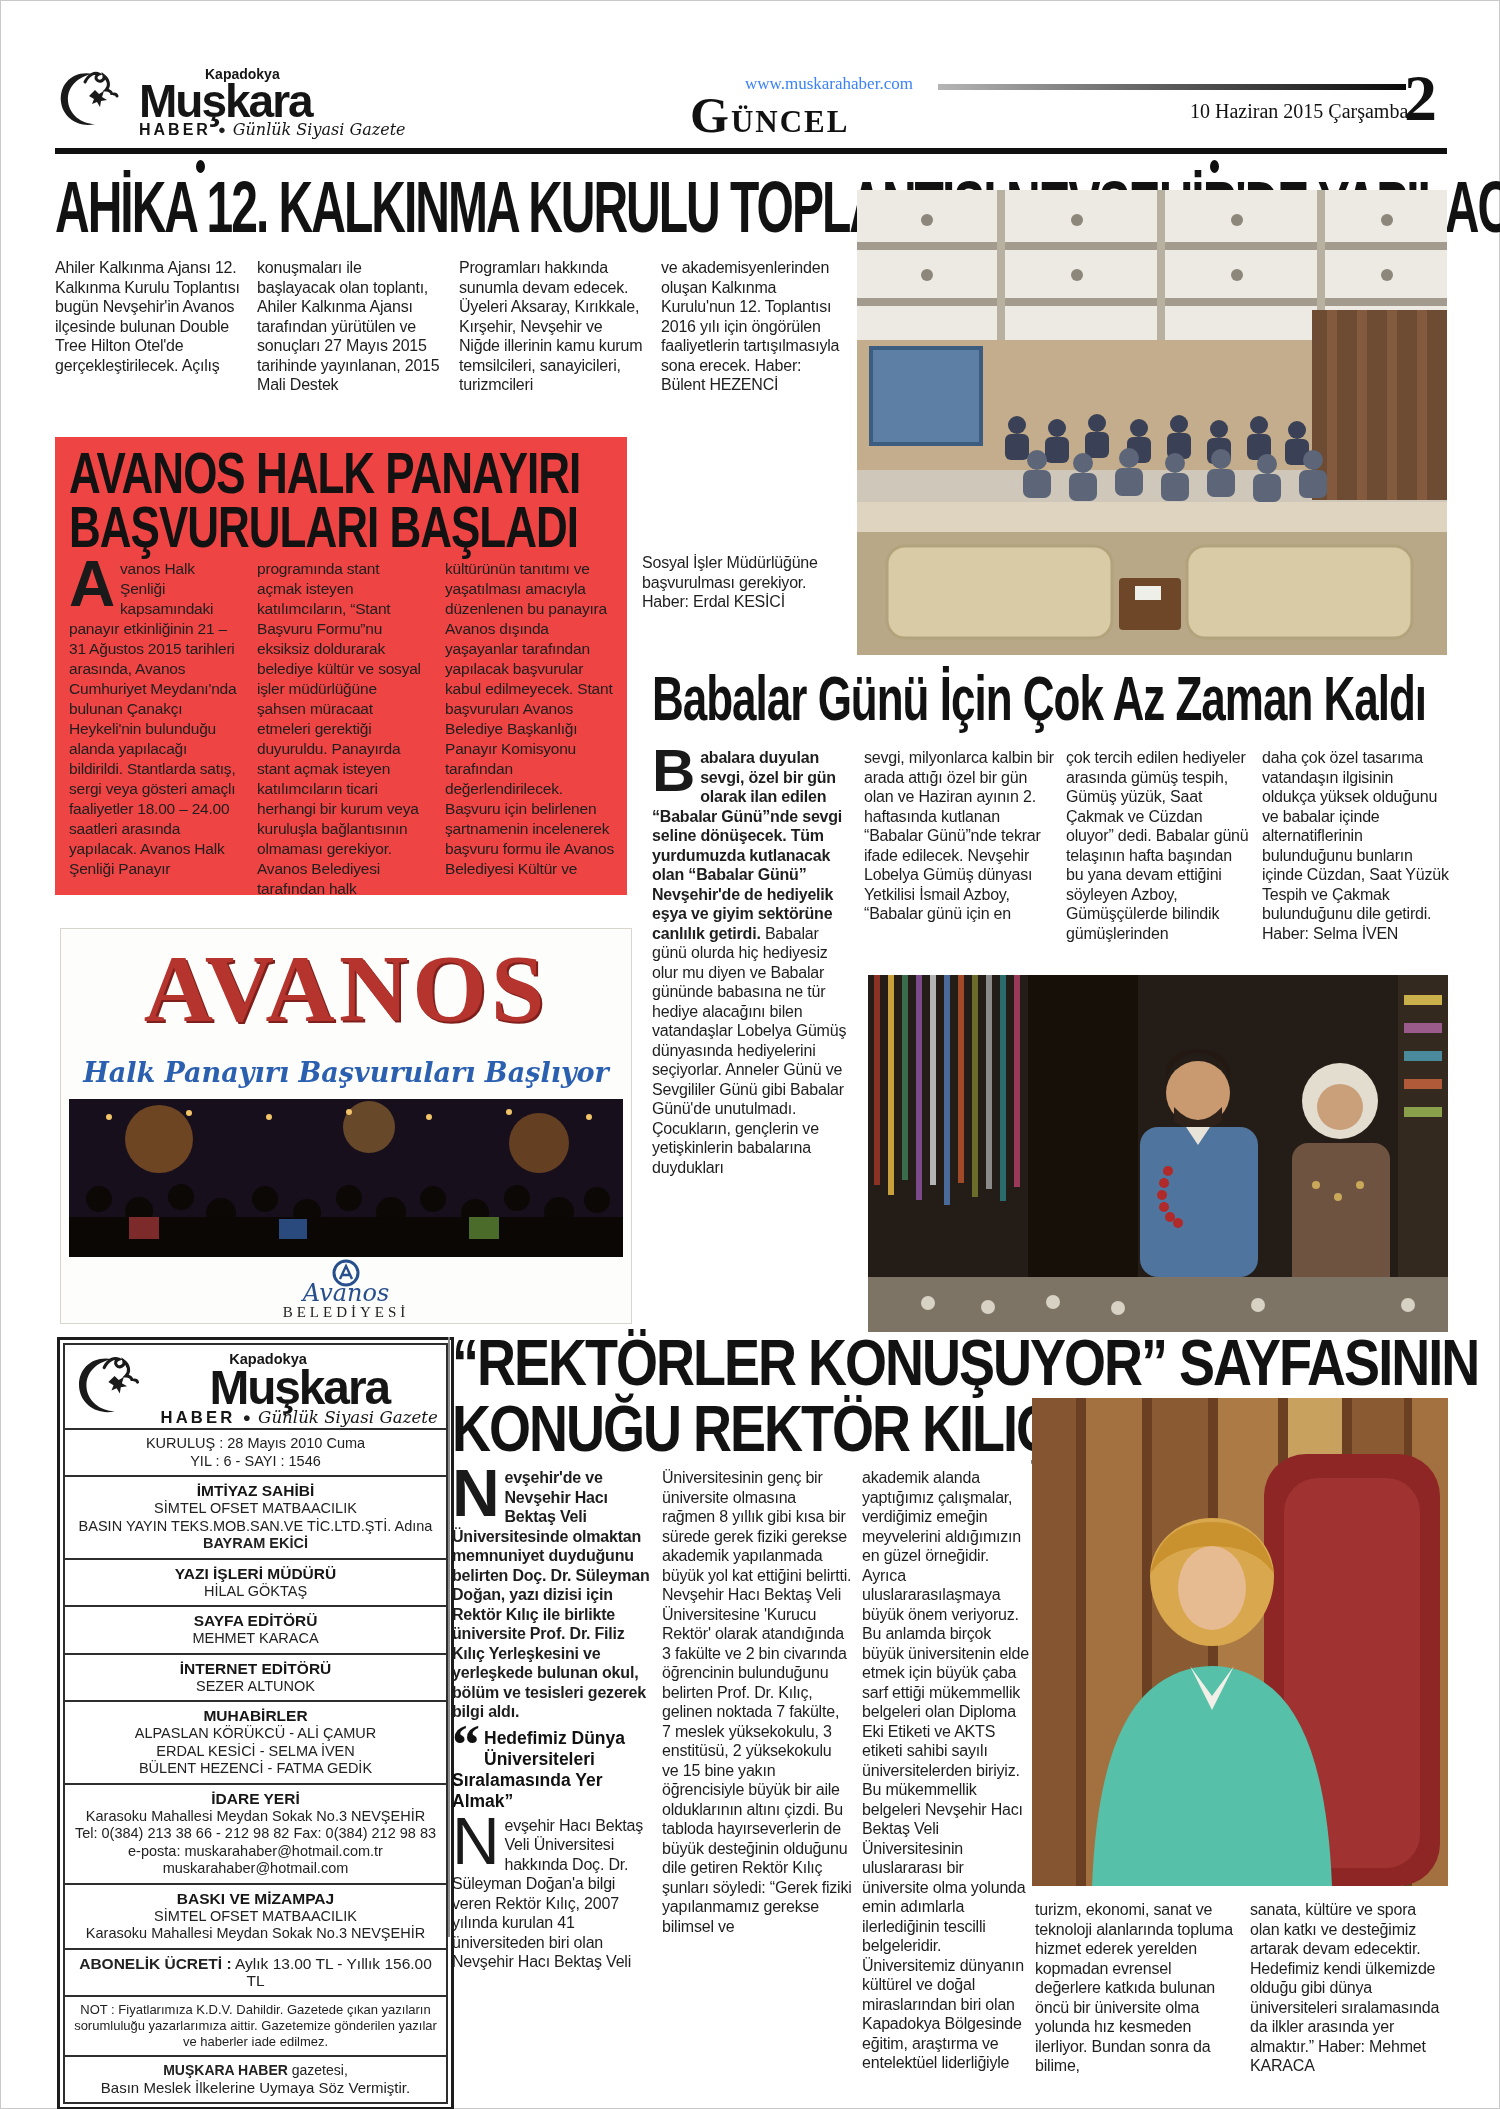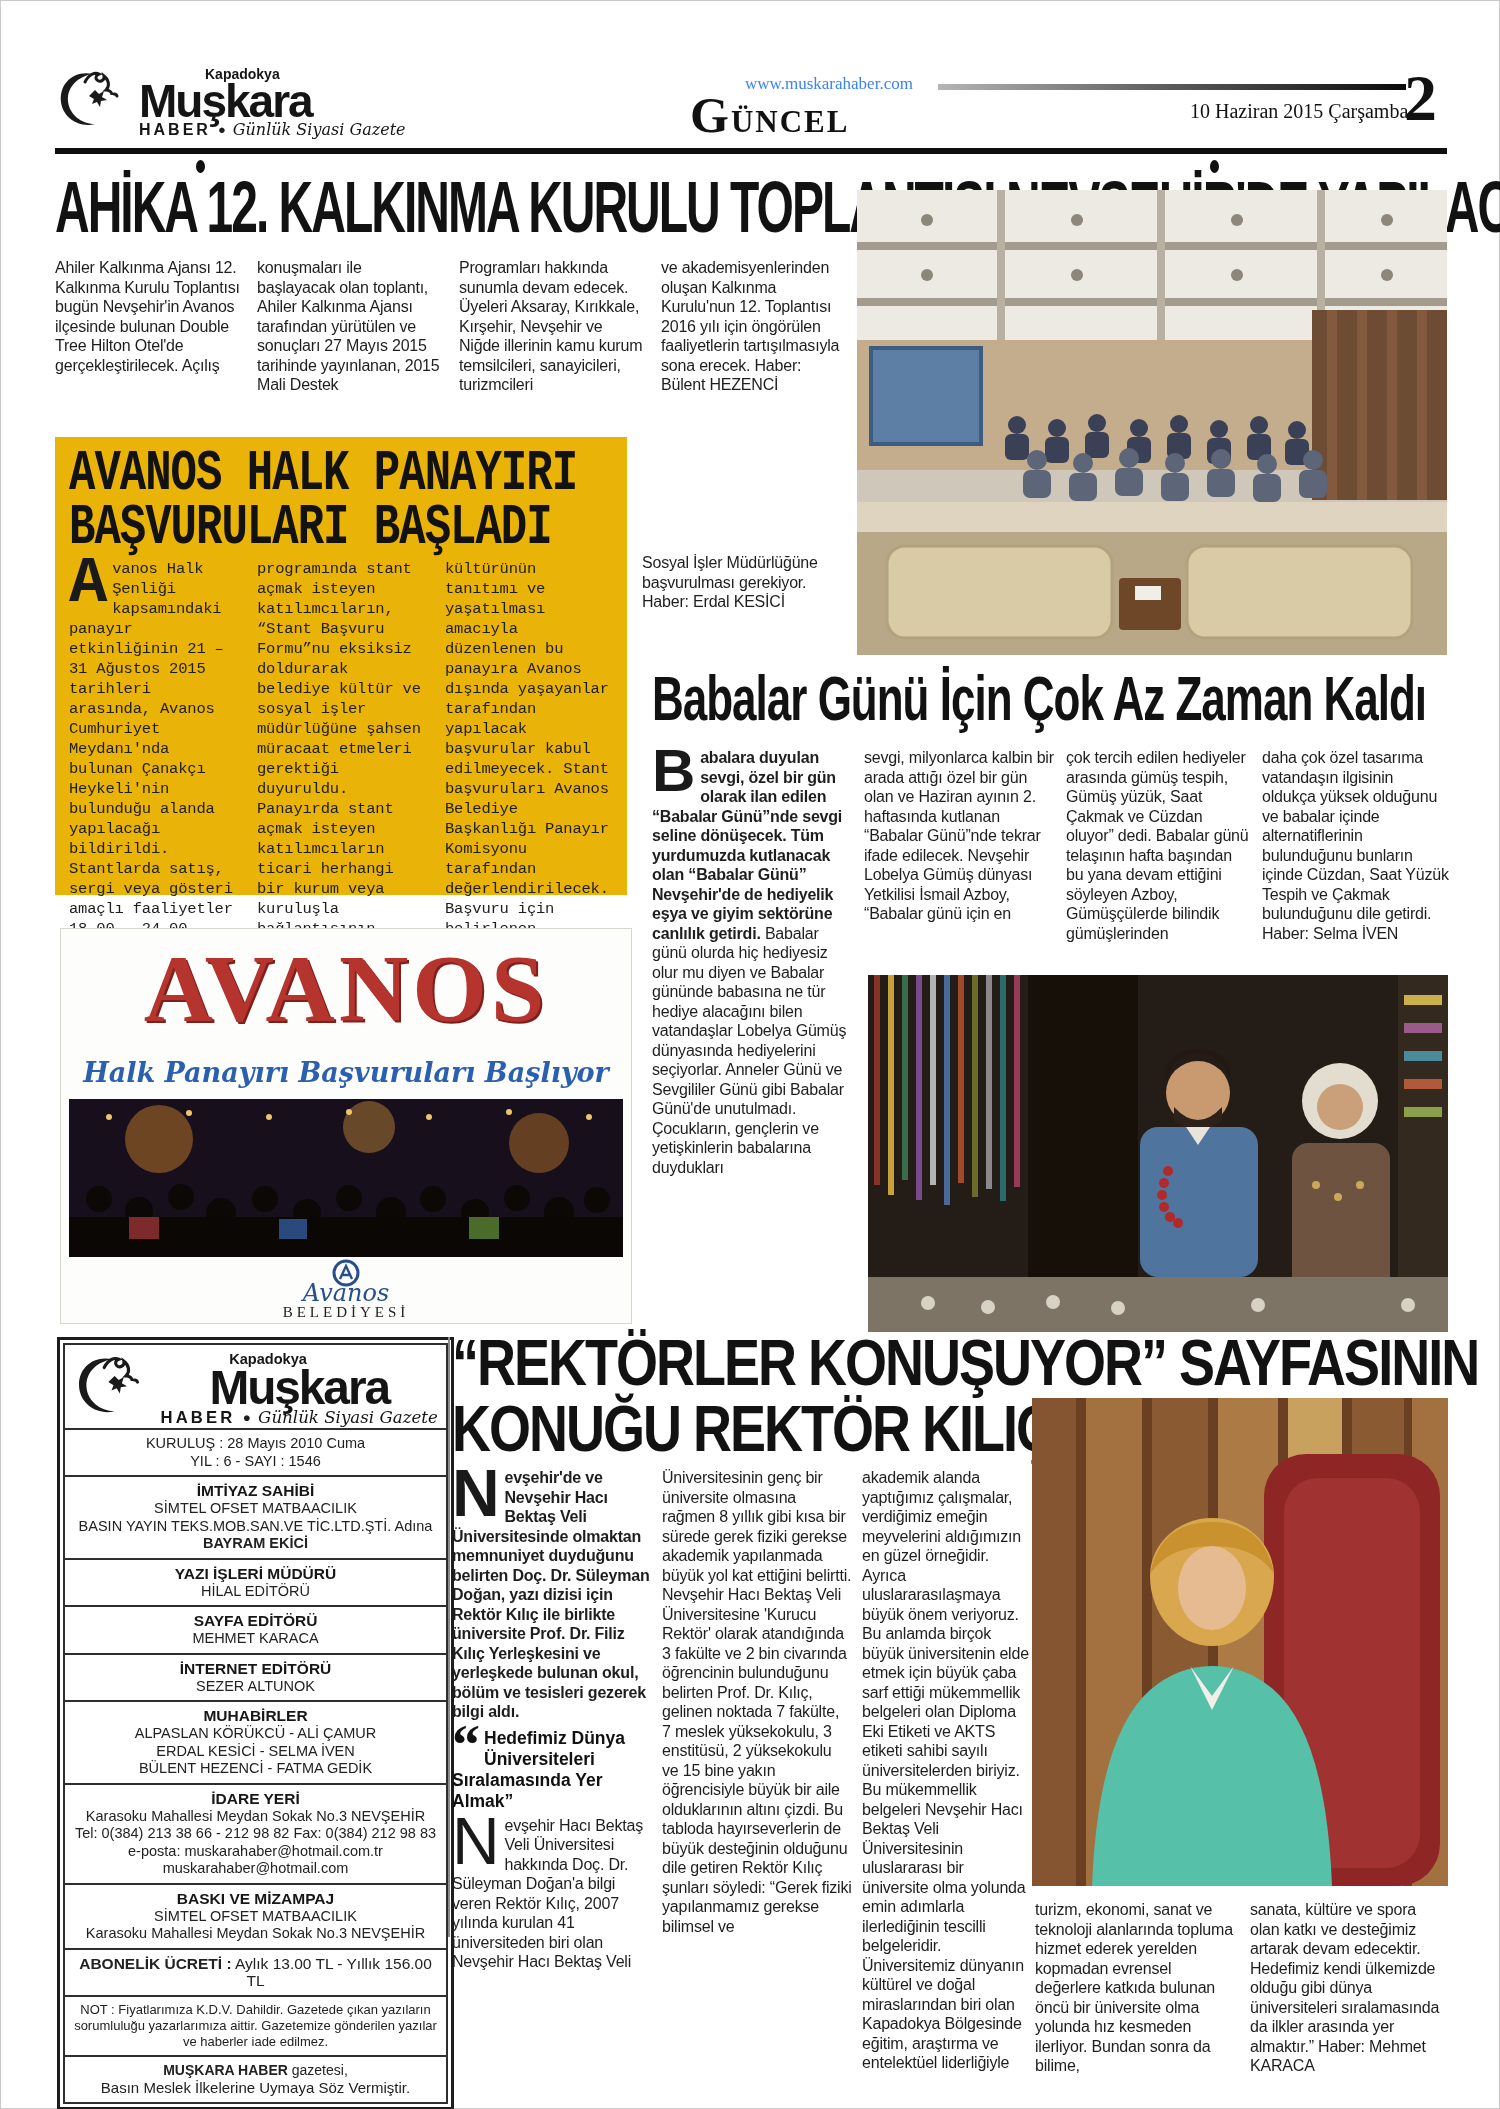--- a/index.html
+++ b/index.html
@@ -34,21 +34,21 @@
   .col{margin:0;font-size:16px;line-height:19.5px;letter-spacing:-0.2px;color:#1e1e1e;text-align:left;}
   .dropcap{float:left;font-weight:bold;color:#1a1a1a;padding-right:5px;}
   .dc-a{font-size:64px;line-height:50px;}
   .dc-b{font-size:60px;line-height:46px;}
   .dc-n{font-size:66px;line-height:50px;}
   .bold{font-weight:bold;}
   .quote-head{font-size:17.5px;line-height:21px;font-weight:bold;color:#111;}
   .bigquote{float:left;font-family:"Liberation Serif",serif;font-size:56px;line-height:34px;font-weight:bold;padding-right:4px;}
 
   
-  .grey-box{background:#eab308;font-family:Liberation Mono, monospace;}
+  .grey-box{background:#ef4444;}
 
   
   .poster{background:#fdfdfb;border:1px solid #d8d4ce;}
   .poster-title{font-family:"Liberation Serif",serif;font-weight:900;font-size:96px;line-height:100px;letter-spacing:4px;text-align:center;
                 color:#b5342e;text-shadow:2px 2px 0 #7e1f1c;}
   .poster-script{font-family:"DejaVu Serif",serif;font-style:italic;font-weight:bold;font-size:27px;text-align:center;color:#2b5fb0;}
   .poster-org-script{font-family:"DejaVu Serif",serif;font-style:italic;font-size:24px;color:#274e8d;display:block;text-align:center;line-height:24px;}
   .poster-org{display:block;text-align:center;font-size:15px;letter-spacing:4px;color:#222;font-family:"Liberation Serif",serif;}
 
   
@@ -327,21 +327,21 @@
 
       <div class="mh-row">
         <span class="mh-title">İMTİYAZ SAHİBİ</span>
         <span class="mh-line">SİMTEL OFSET MATBAACILIK</span>
         <span class="mh-line">BASIN YAYIN TEKS.MOB.SAN.VE TİC.LTD.ŞTİ. Adına</span>
         <span class="mh-line bold">BAYRAM EKİCİ</span>
       </div>
 
       <div class="mh-row">
         <span class="mh-title">YAZI İŞLERİ MÜDÜRÜ</span>
-        <span class="mh-line">HİLAL EDİTÖRÜ</span>
+        <span class="mh-line">HİLAL GÖKTAŞ</span>
       </div>
 
       <div class="mh-row">
         <span class="mh-title">SAYFA EDİTÖRÜ</span>
         <span class="mh-line">MEHMET KARACA</span>
       </div>
 
       <div class="mh-row">
         <span class="mh-title">İNTERNET EDİTÖRÜ</span>
         <span class="mh-line">SEZER ALTUNOK</span>

